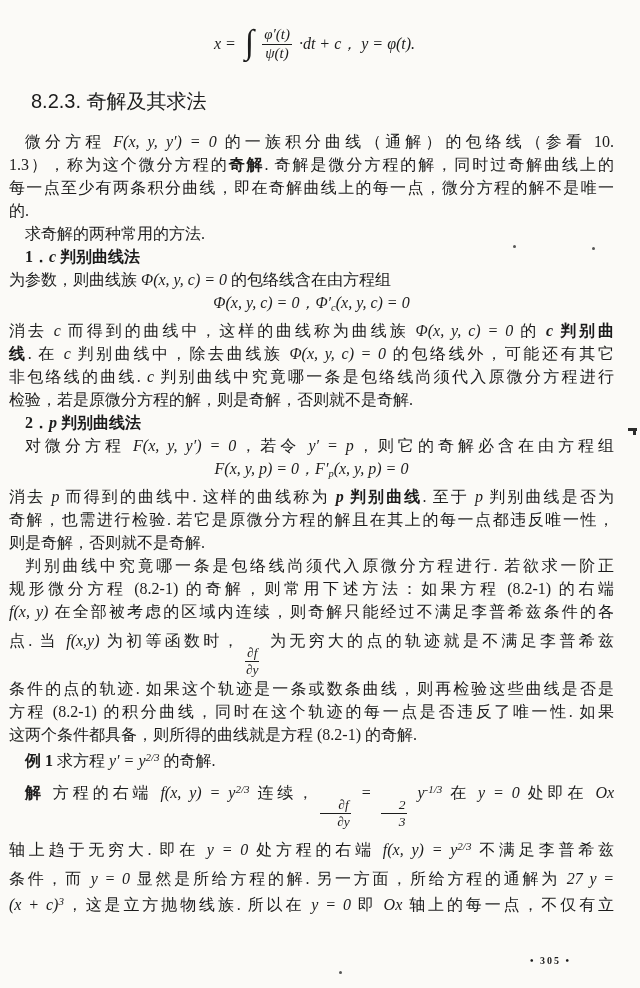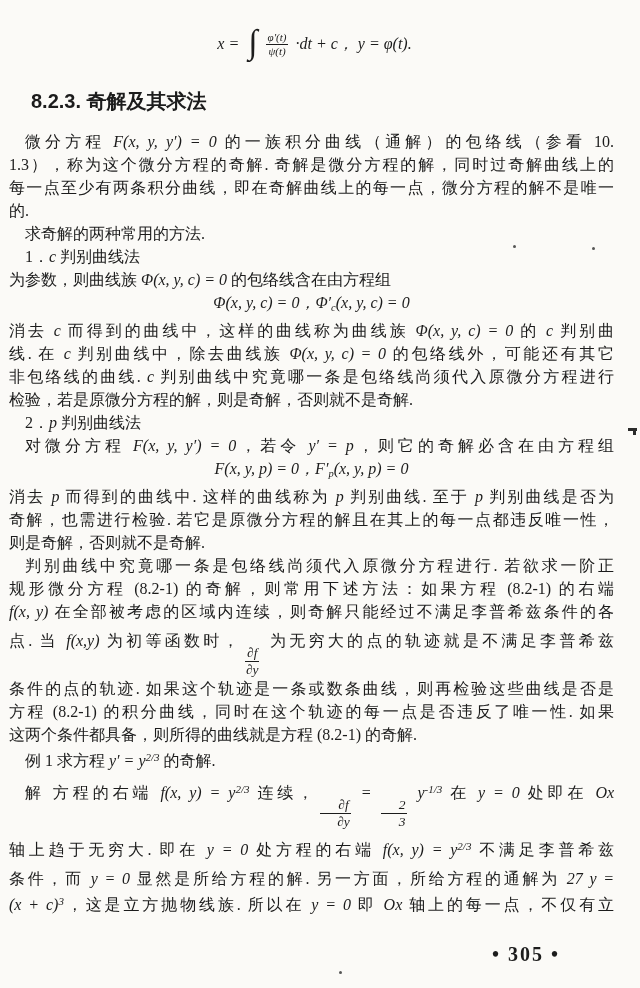--- a/index.html
+++ b/index.html
@@ -18,42 +18,42 @@
     font-size:16px;height:48px;font-style:italic;margin-left:6px;
   }
   .tf .int{font-size:34px;font-style:normal;line-height:1;margin:0 1px 4px 4px}
   .frac{
     display:inline-flex;flex-direction:column;align-items:center;
     vertical-align:-11px;line-height:1.15;font-size:13.5px;margin:0 2px;
     font-style:italic;font-family:"Liberation Serif","DejaVu Serif",serif;
   }
   .frac .fn{border-bottom:1.5px solid #1b1b1b;padding:0 2px}
   .frac .fd{padding:0 2px}
-  .tf .frac{font-size:11px}
+  .tf .frac{font-size:15px}
 
   .heading{
     font-family:"Liberation Sans","DejaVu Sans",sans-serif;
-    font-weight:bold;font-size:20px;margin:20px 0 15px 22px;
+    font-weight:normal;font-size:20px;margin:20px 0 15px 22px;
   }
 
   .body{font-size:16px}
   .line{line-height:23px;text-align:justify;text-align-last:justify}
   .line.end{text-align-last:left}
   .line.ind{text-indent:16px}
   .line.center{text-align:left;text-align-last:center}
   .line.tall{line-height:35px}
 
   .m{font-family:"Liberation Serif","DejaVu Serif",serif;font-style:italic}
-  b{font-weight:normal}
+  b{font-weight:bold}
   sup{font-size:11px;vertical-align:5px;font-style:italic}
   sub{font-size:10.5px;vertical-align:-3px;font-style:italic}
 
   .pageno{
-    position:absolute;right:80px;bottom:22px;
-    font-weight:bold;font-size:20px;letter-spacing:2px;
+    position:absolute;right:69px;bottom:22px;
+    font-weight:bold;font-size:10px;letter-spacing:2px;
   }
   .artifact{position:absolute;background:#2b2b2b}
   .a1{left:628px;top:428px;width:9px;height:3px}
   .a2{left:633px;top:431px;width:3px;height:4px}
   .speck{position:absolute;background:#555;width:3px;height:3px;border-radius:50%}
 </style>
 </head>
 <body>
 
 <div class="page">

